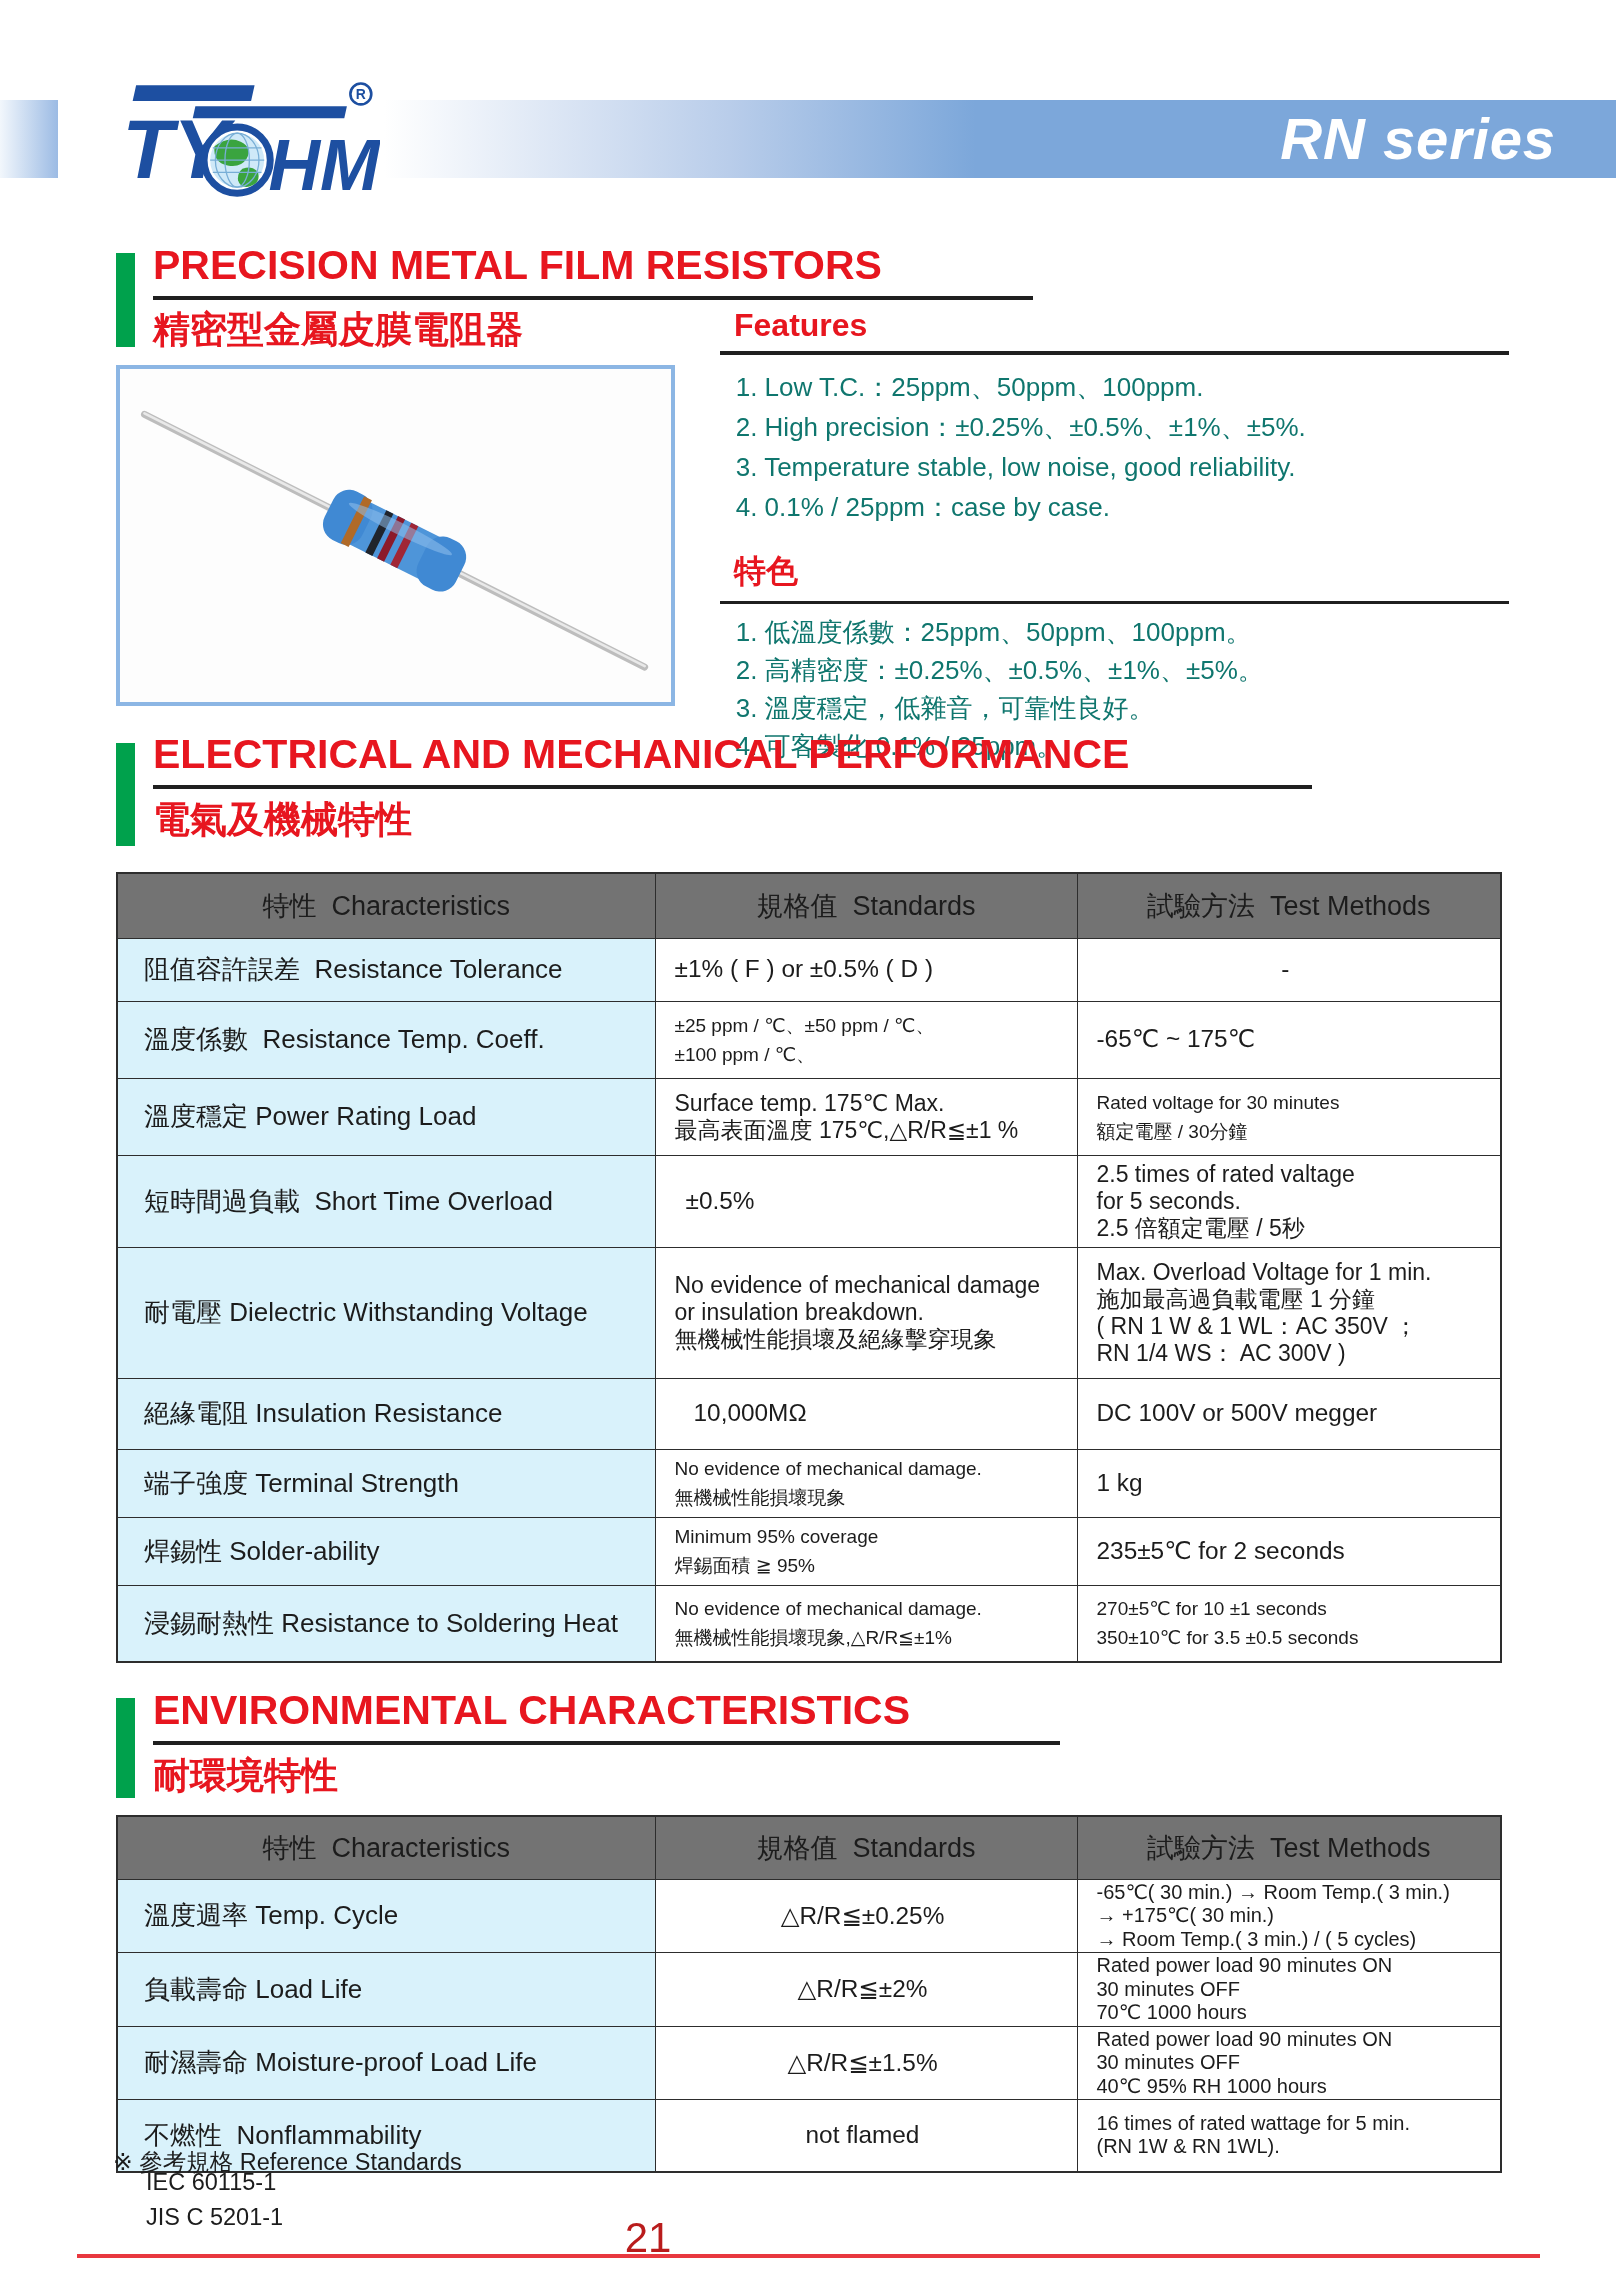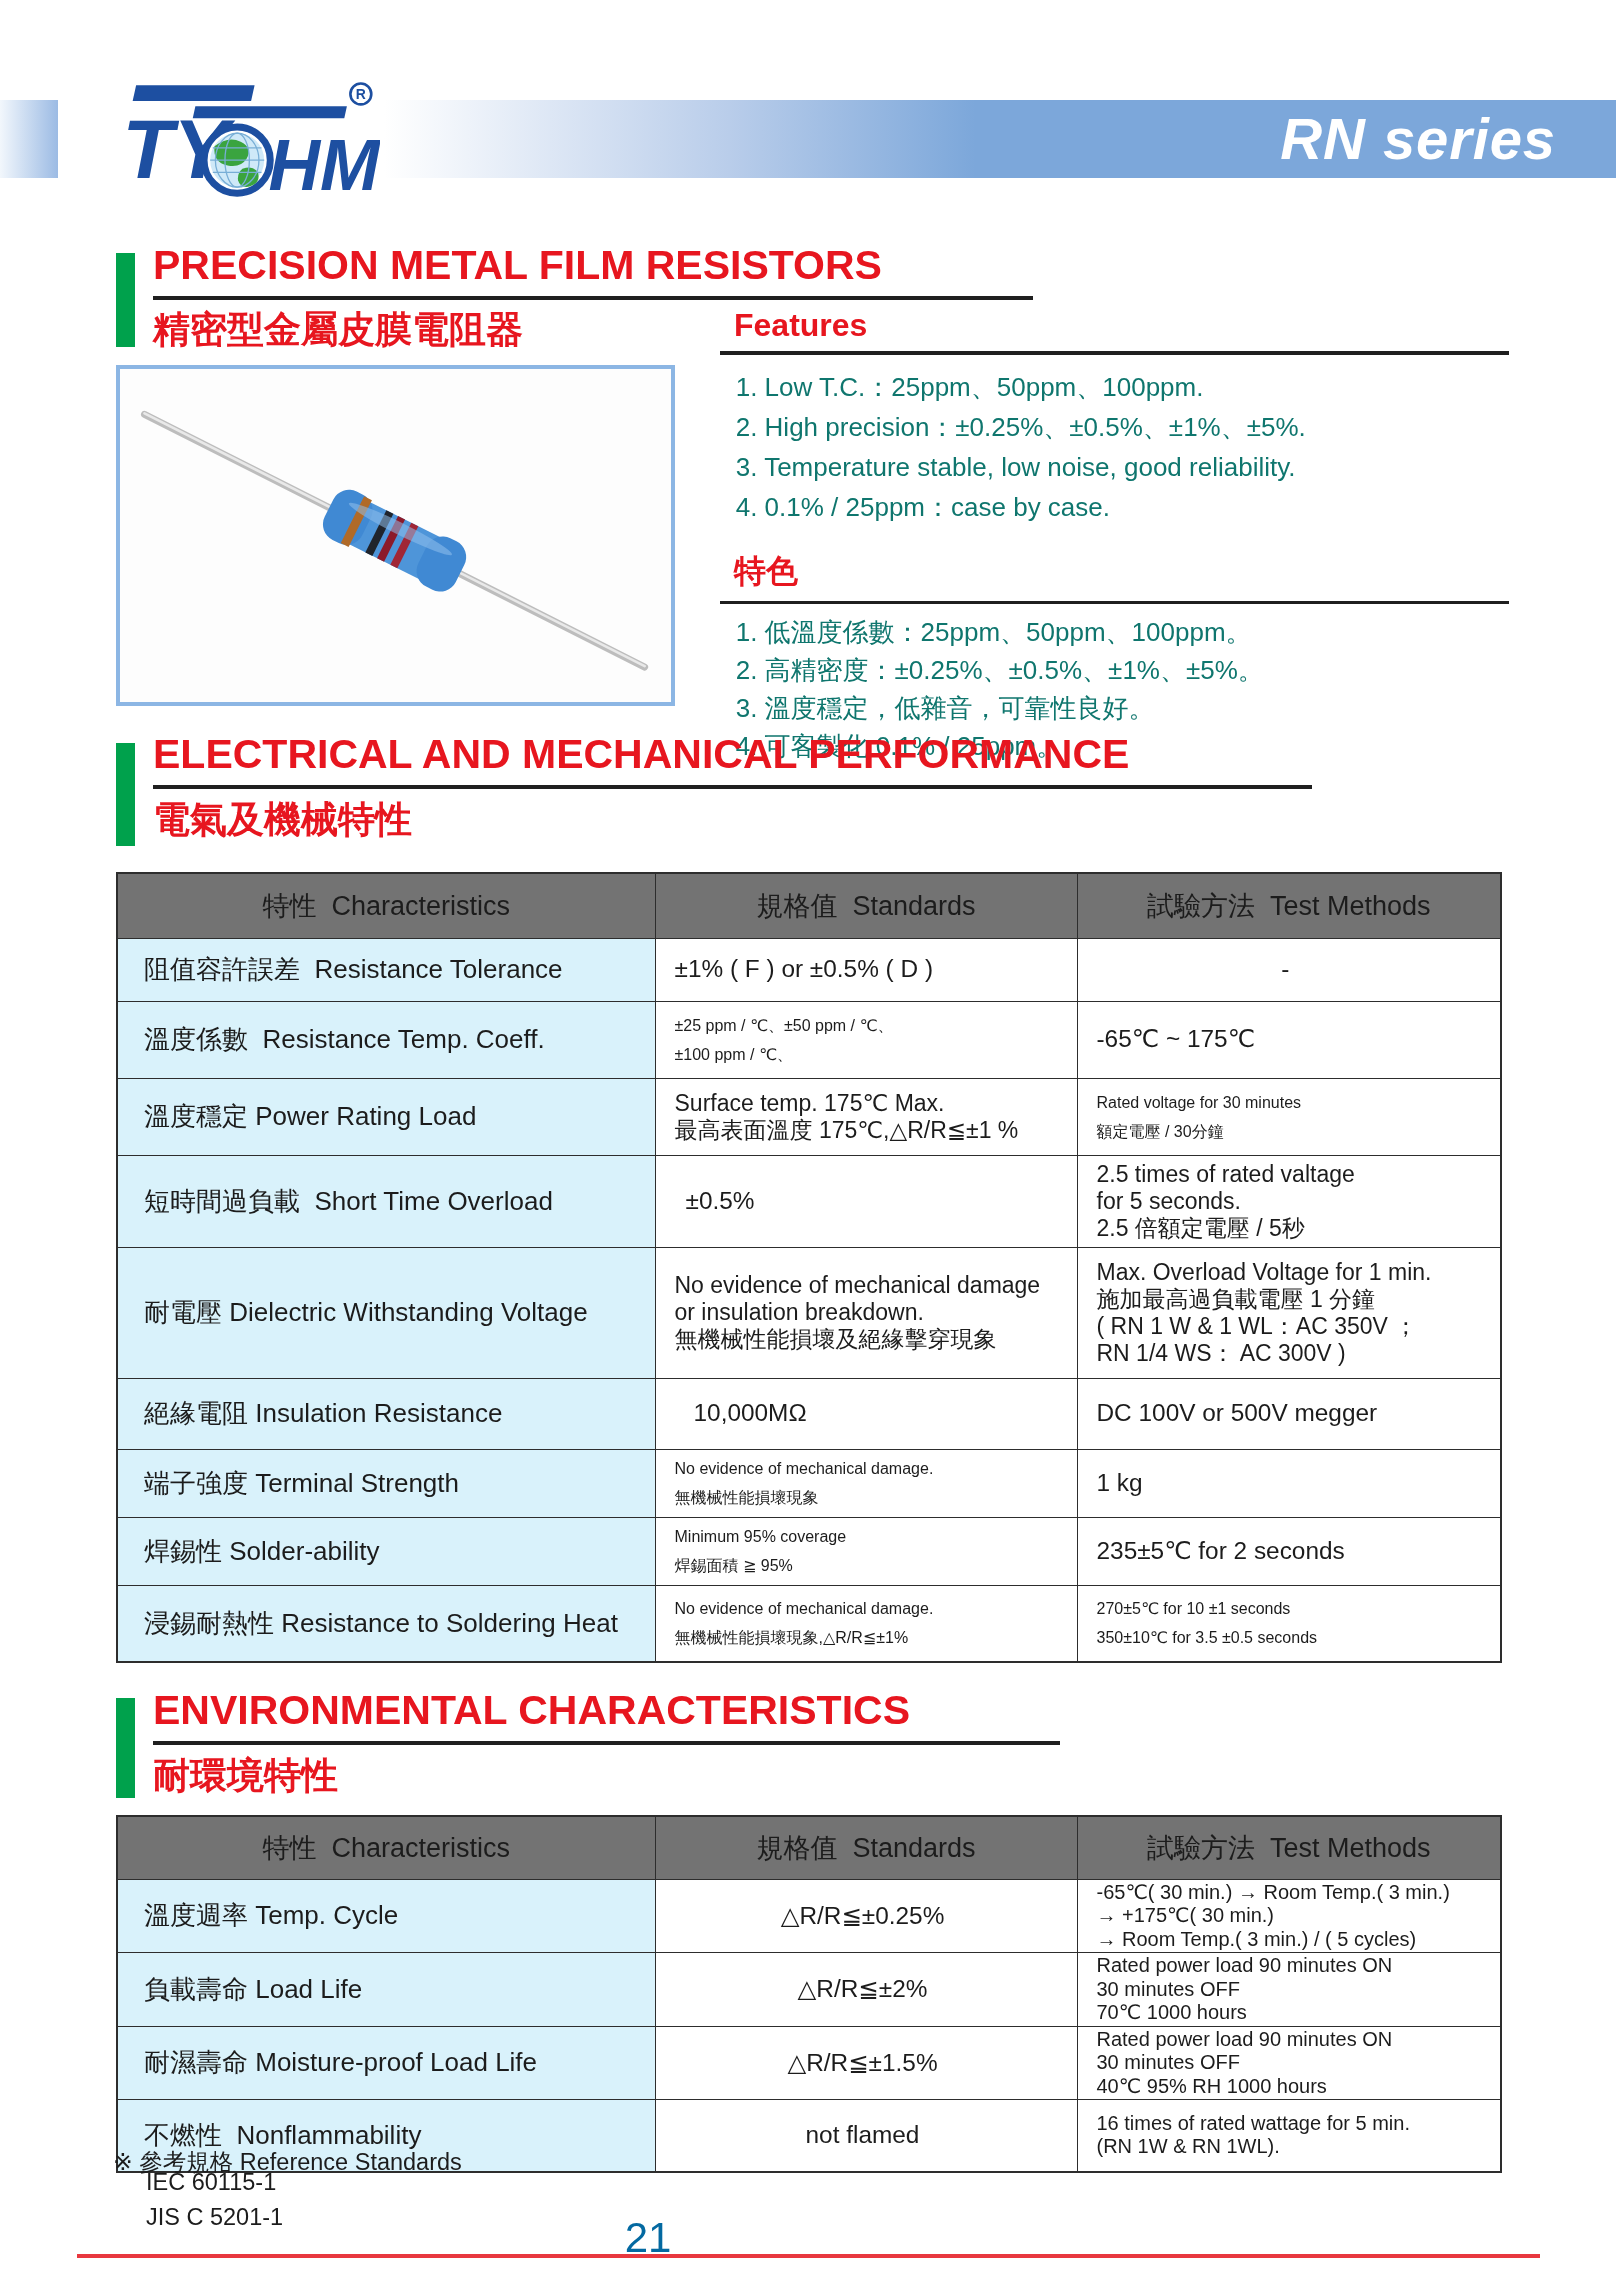--- a/index.html
+++ b/index.html
@@ -33,28 +33,28 @@
   .feat-list.zh { line-height:38px; margin-top:8.7px; }
   
   table.spec { position:absolute; left:116px; border-collapse:collapse; table-layout:fixed; width:1383px; background:#fff; }
   table.spec th, table.spec td { border:1.7px solid #2d2d2d; vertical-align:middle; box-sizing:border-box; }
   table.spec { border:2.6px solid #2d2d2d; }
   th.hdr { background:#737373; font-size:27px; font-weight:normal; color:#1c1c1c; text-align:center; white-space:pre-wrap; }
   td.char-cell { background:#d9f2fb; font-size:26px; color:#1c1c1c; padding-left:26px; white-space:pre-wrap; }
   td.std-cell, td.tm-cell { background:#ffffff; font-size:24.4px; line-height:30.5px; color:#1c1c1c;
     padding-left:19px; padding-right:7px; white-space:pre-line; }
   td.center { text-align:center; padding-left:0; }
-  td.fs27 { font-size:16px; line-height:29px; }
+  td.fs27 { font-size:19px; line-height:29px; }
   td.fs26 { font-size:23px; line-height:27px; }
   td.small { font-size:20px; line-height:23.5px; }
   
   .ref-note { position:absolute; left:113px; top:2132px; font-size:23.5px; color:#1c1c1c;margin-top:14px; }
   .ref-item1 { position:absolute; left:146px; top:2169px; font-size:23.5px; color:#1c1c1c; }
   .ref-item2 { position:absolute; left:146px; top:2204px; font-size:23.5px; color:#1c1c1c; }
-  .page-num { position:absolute; left:0; top:2214px; width:1296px; text-align:center; font-size:42px; color:#0369a1; }
+  .page-num { position:absolute; left:0; top:2214px; width:1296px; text-align:center; font-size:42px; color:#b91c1c; }
   .footer-rule { position:absolute; left:77px; top:2254px; width:1463px; height:4.4px; background:#e8383f; }
 </style>
 </head>
 <body>
 
 <div class="page">
 
   <div class="banner-strip"></div>
   <div class="banner-band"></div>
   <div class="series-title">RN series</div>

